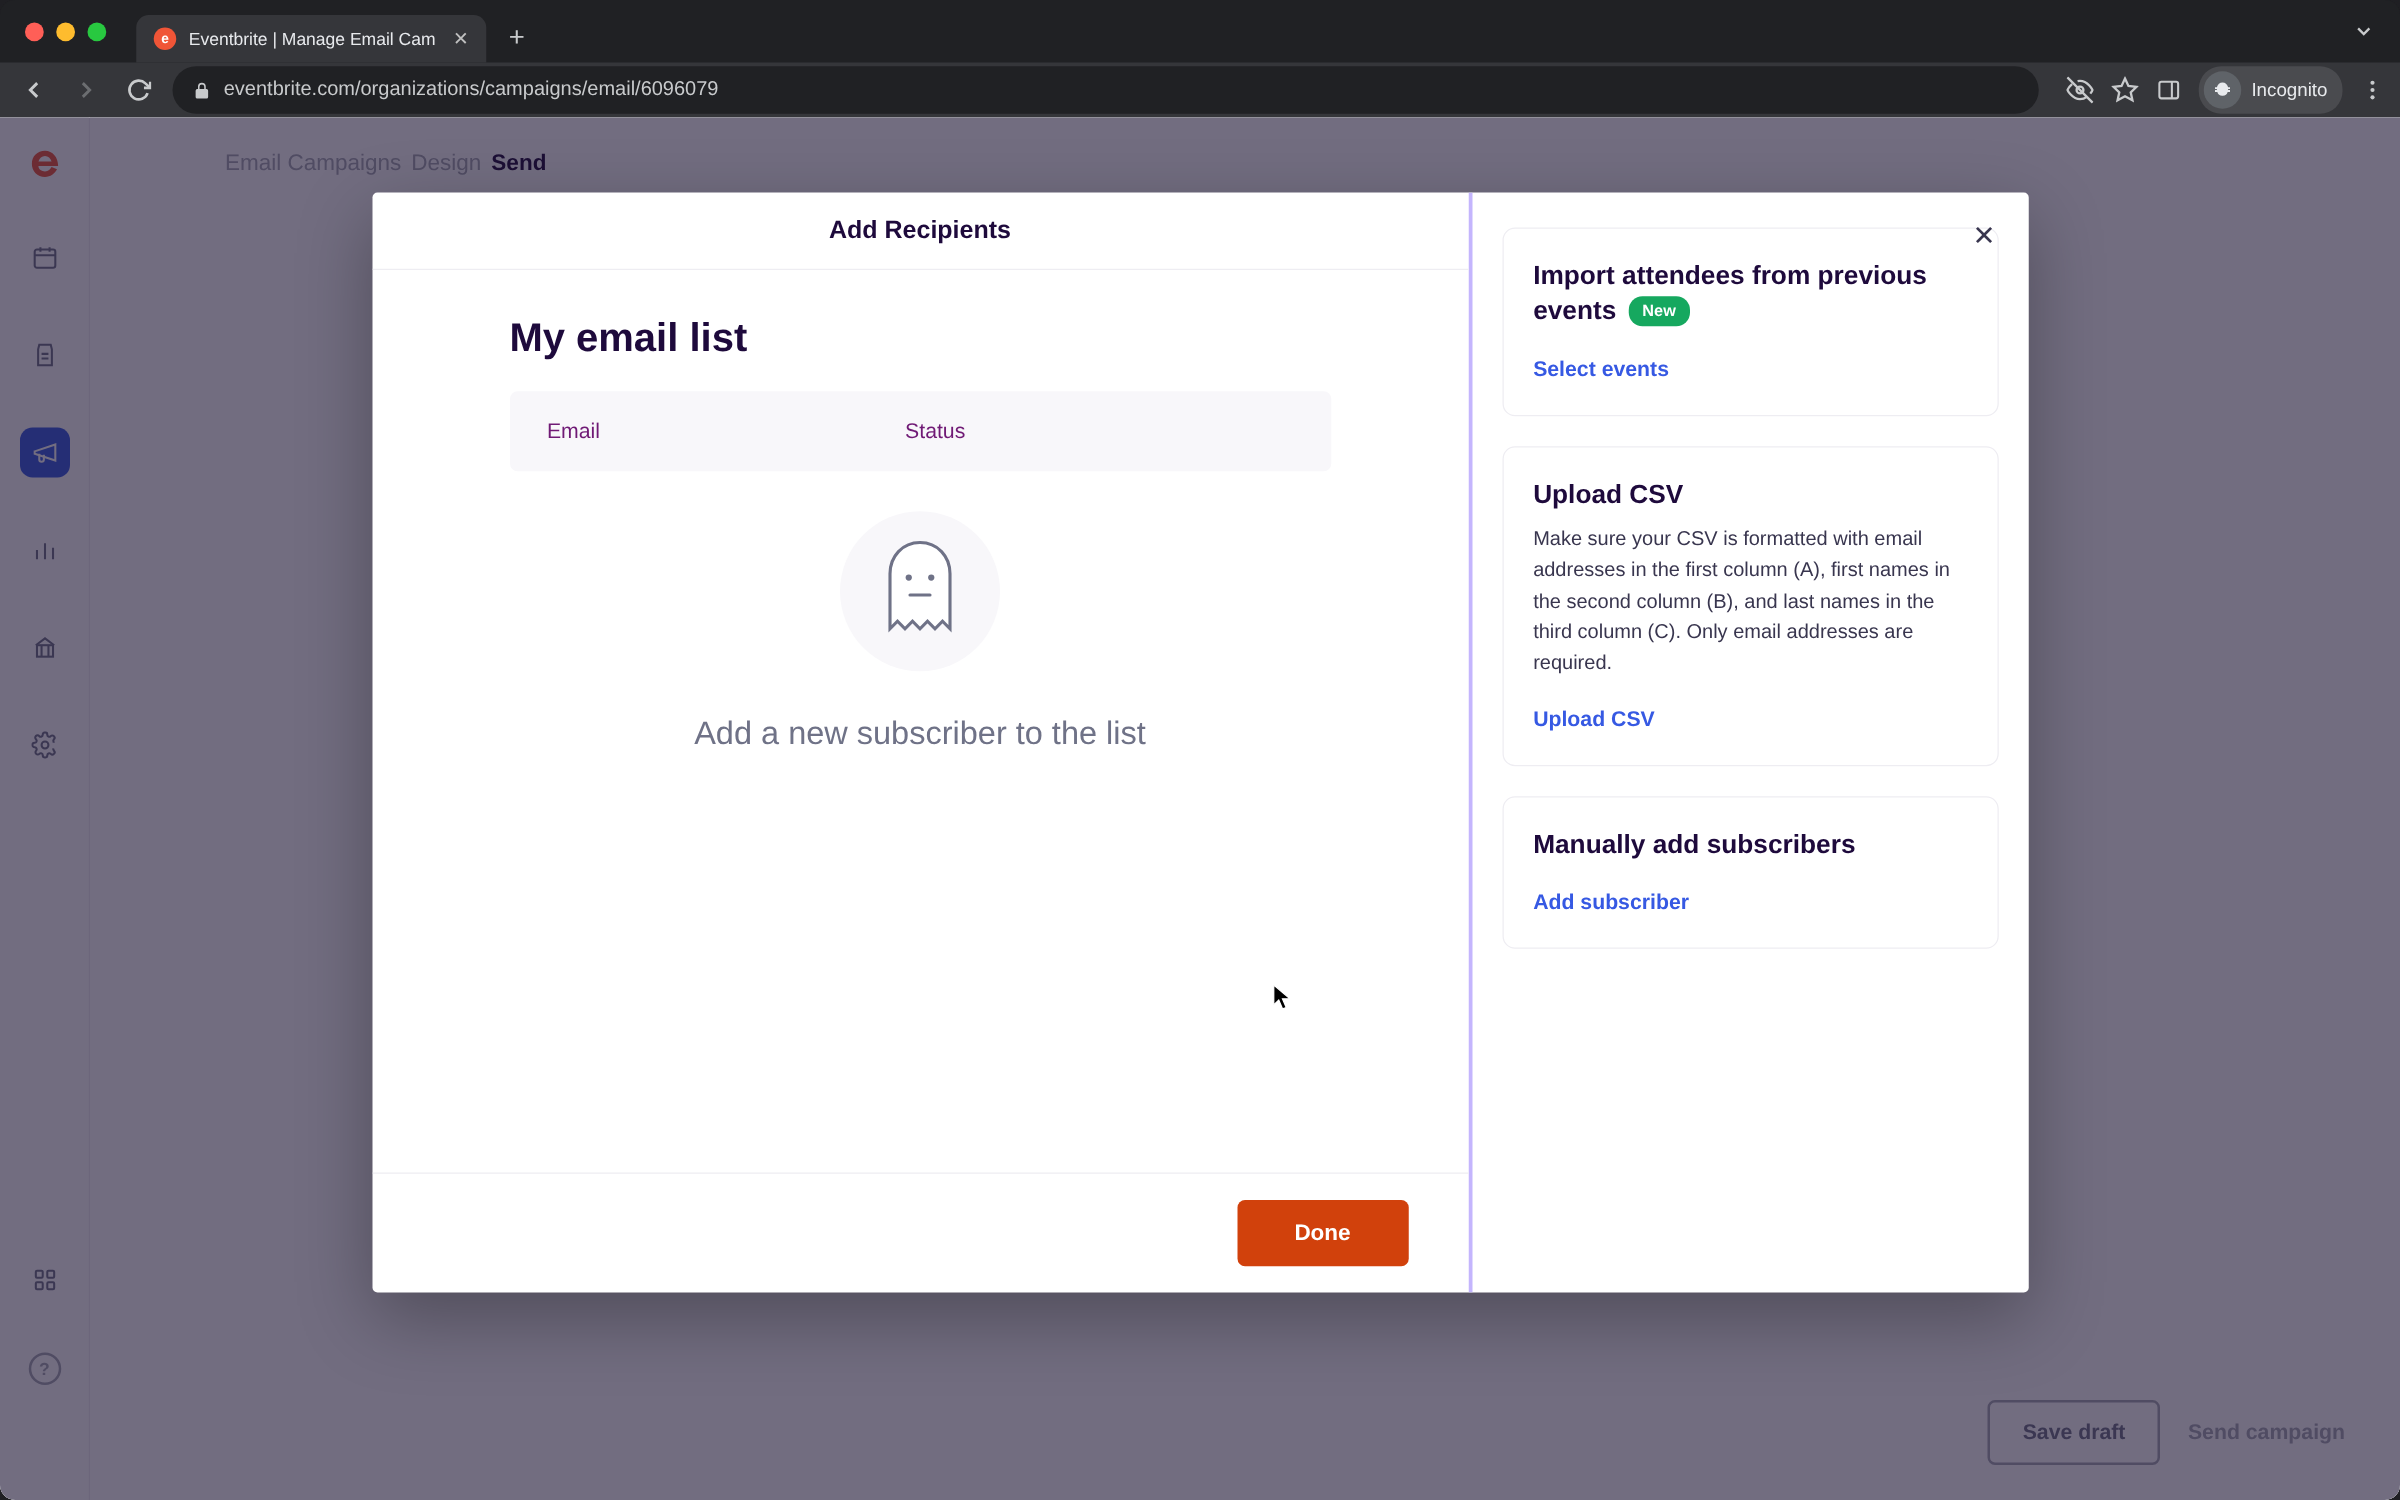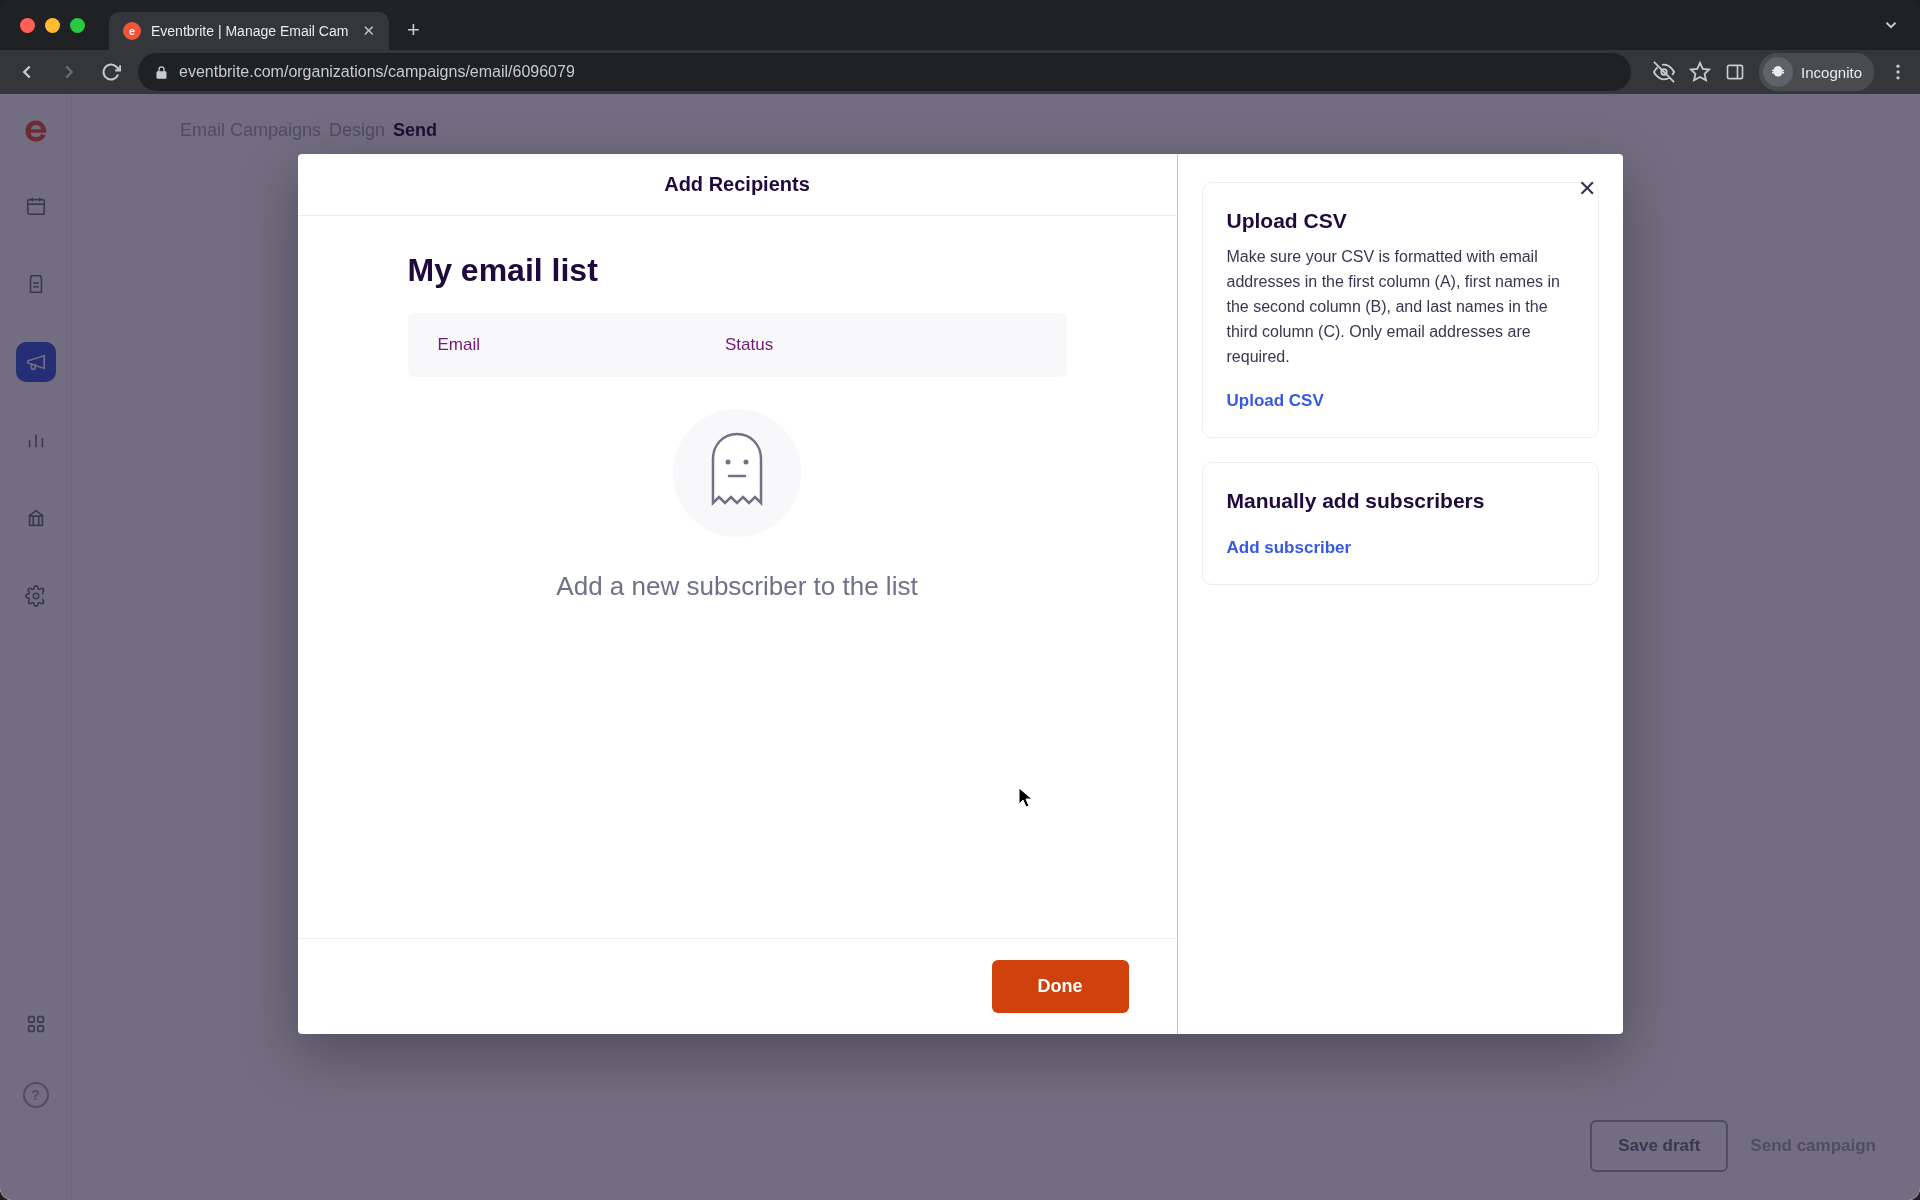--- a/index.html
+++ b/index.html
@@ -50,21 +50,21 @@
 .crumbs .current { color: #1e0a3c; font-weight: 600; }
 .bottom-actions { position: absolute; bottom: 28px; right: 44px; display: flex; gap: 22px; }
 .btn-outline { border: 2px solid #a6a8b3; background: transparent; color: #6f7287; font-size: 17px; font-weight: 600; padding: 14px 26px; border-radius: 6px; }
 .btn-ghost { background: transparent; border: none; color: #a6a8b3; font-size: 17px; font-weight: 600; }
 
 
 .overlay { position: absolute; inset: 0; background: rgba(27, 20, 50, 0.62); display: flex; align-items: flex-start; justify-content: center; padding-top: 60px; }
 
 
 .modal { width: 1325px; height: 880px; background: #fff; border-radius: 4px; display: flex; box-shadow: 0 20px 60px rgba(0,0,0,.3); overflow: hidden; }
-.modal-left { flex: 1; display: flex; flex-direction: column; border-right: 1px solid #c4b5fd; }
+.modal-left { flex: 1; display: flex; flex-direction: column; border-right: 3px solid #c4b5fd; }
 .modal-header { height: 62px; border-bottom: 1px solid #eeedf2; display: flex; align-items: center; justify-content: center; font-size: 20px; font-weight: 700; color: #1e0a3c; position: relative; }
 .modal-body { flex: 1; padding: 36px 110px 20px 110px; }
 .list-title { font-size: 32px; font-weight: 800; color: #1e0a3c; margin-bottom: 24px; }
 .tbl-head { background: #f8f7fa; border-radius: 6px; display: flex; padding: 22px 30px; color: #701a75; font-size: 17px; }
 .col-email { flex: 0 0 48%; }
 .col-status { flex: 1; }
 .empty { display: flex; flex-direction: column; align-items: center; margin-top: 32px; gap: 34px; }
 .empty-circle { width: 128px; height: 128px; border-radius: 50%; background: #f8f7fa; display: flex; align-items: center; justify-content: center; }
 .empty-text { font-size: 26px; color: #6f7287; font-weight: 500; }
 .modal-footer { height: 96px; border-top: 1px solid #eeedf2; display: flex; align-items: center; justify-content: flex-end; padding: 0 48px; }
@@ -266,20 +266,27 @@
             </div>
           </div>
           <div class="modal-footer">
             <button class="btn-primary">Done</button>
           </div>
         </div>
 
         <div class="modal-right">
           <div class="close-x">✕</div>
 
+          <div class="card">
+            <div class="card-title">
+              <span>Import attendees from previous events</span>
+              <span class="pill-new">New</span>
+            </div>
+            <a class="card-link">Select events</a>
+          </div>
 
           <div class="card">
             <div class="card-title">Upload CSV</div>
             <div class="card-desc">Make sure your CSV is formatted with email addresses in the first column (A), first names in the second column (B), and last names in the third column (C). Only email addresses are required.</div>
             <a class="card-link">Upload CSV</a>
           </div>
 
           <div class="card">
             <div class="card-title">Manually add subscribers</div>
             <a class="card-link">Add subscriber</a>

